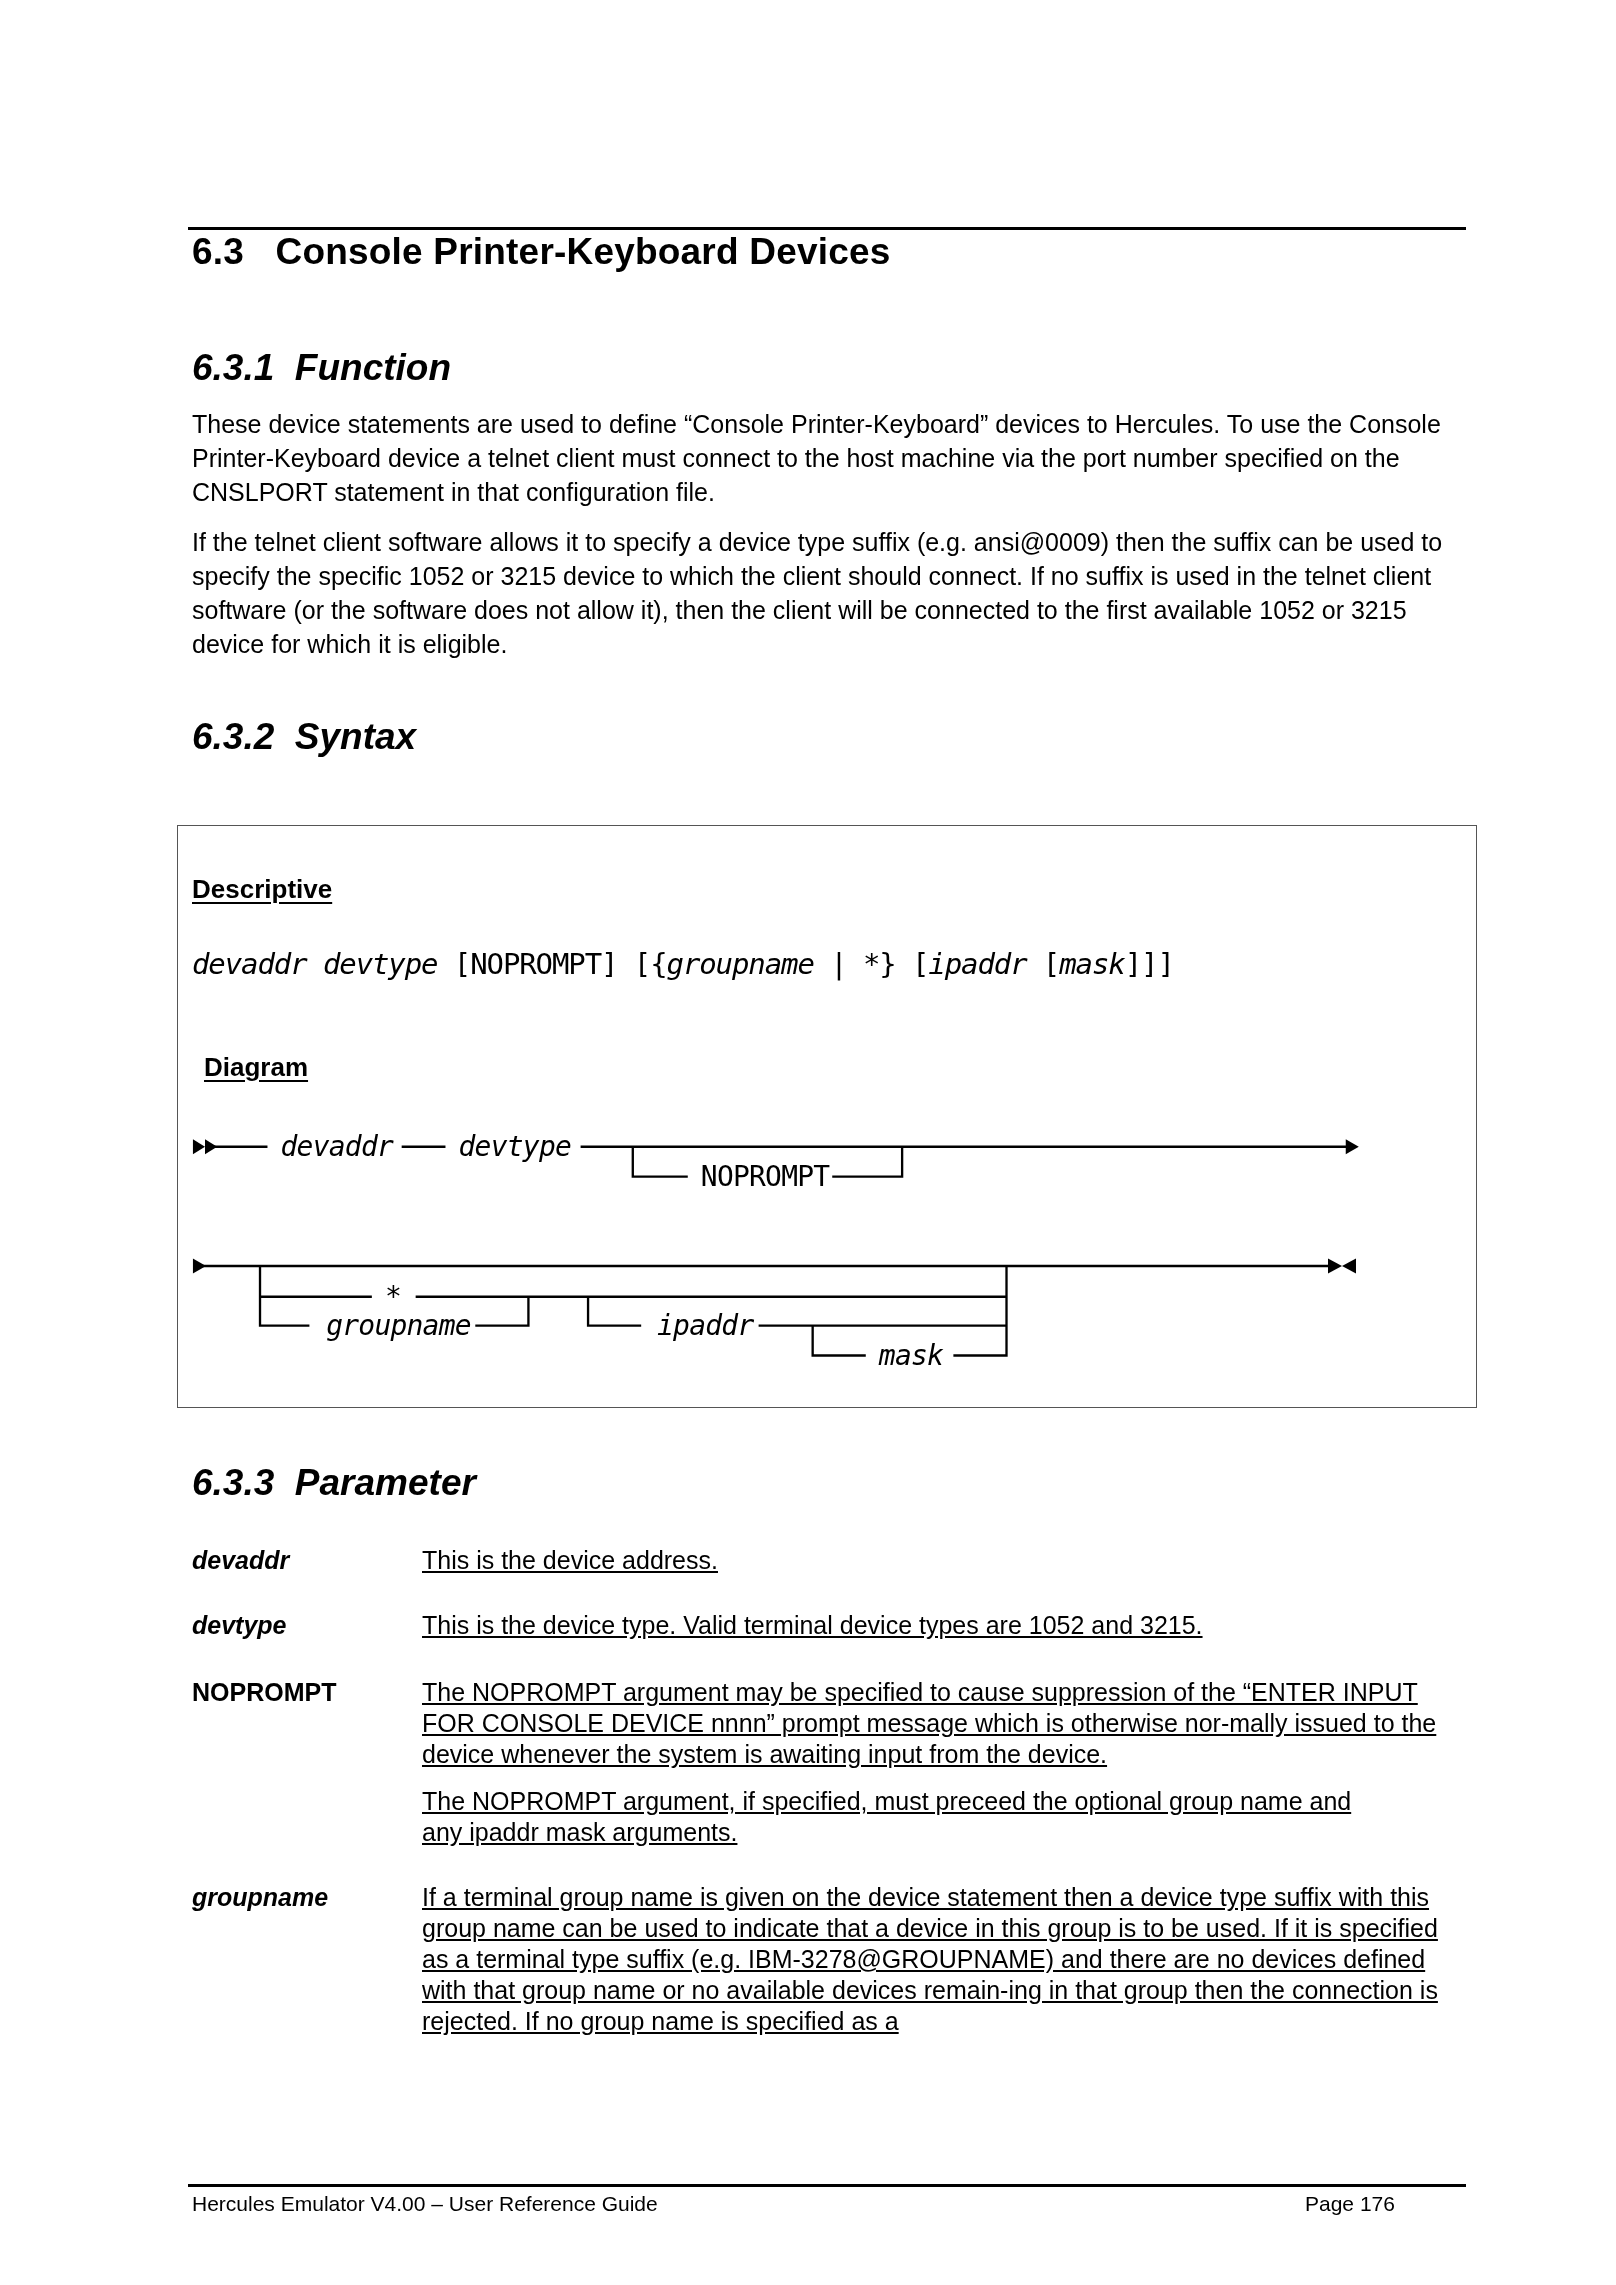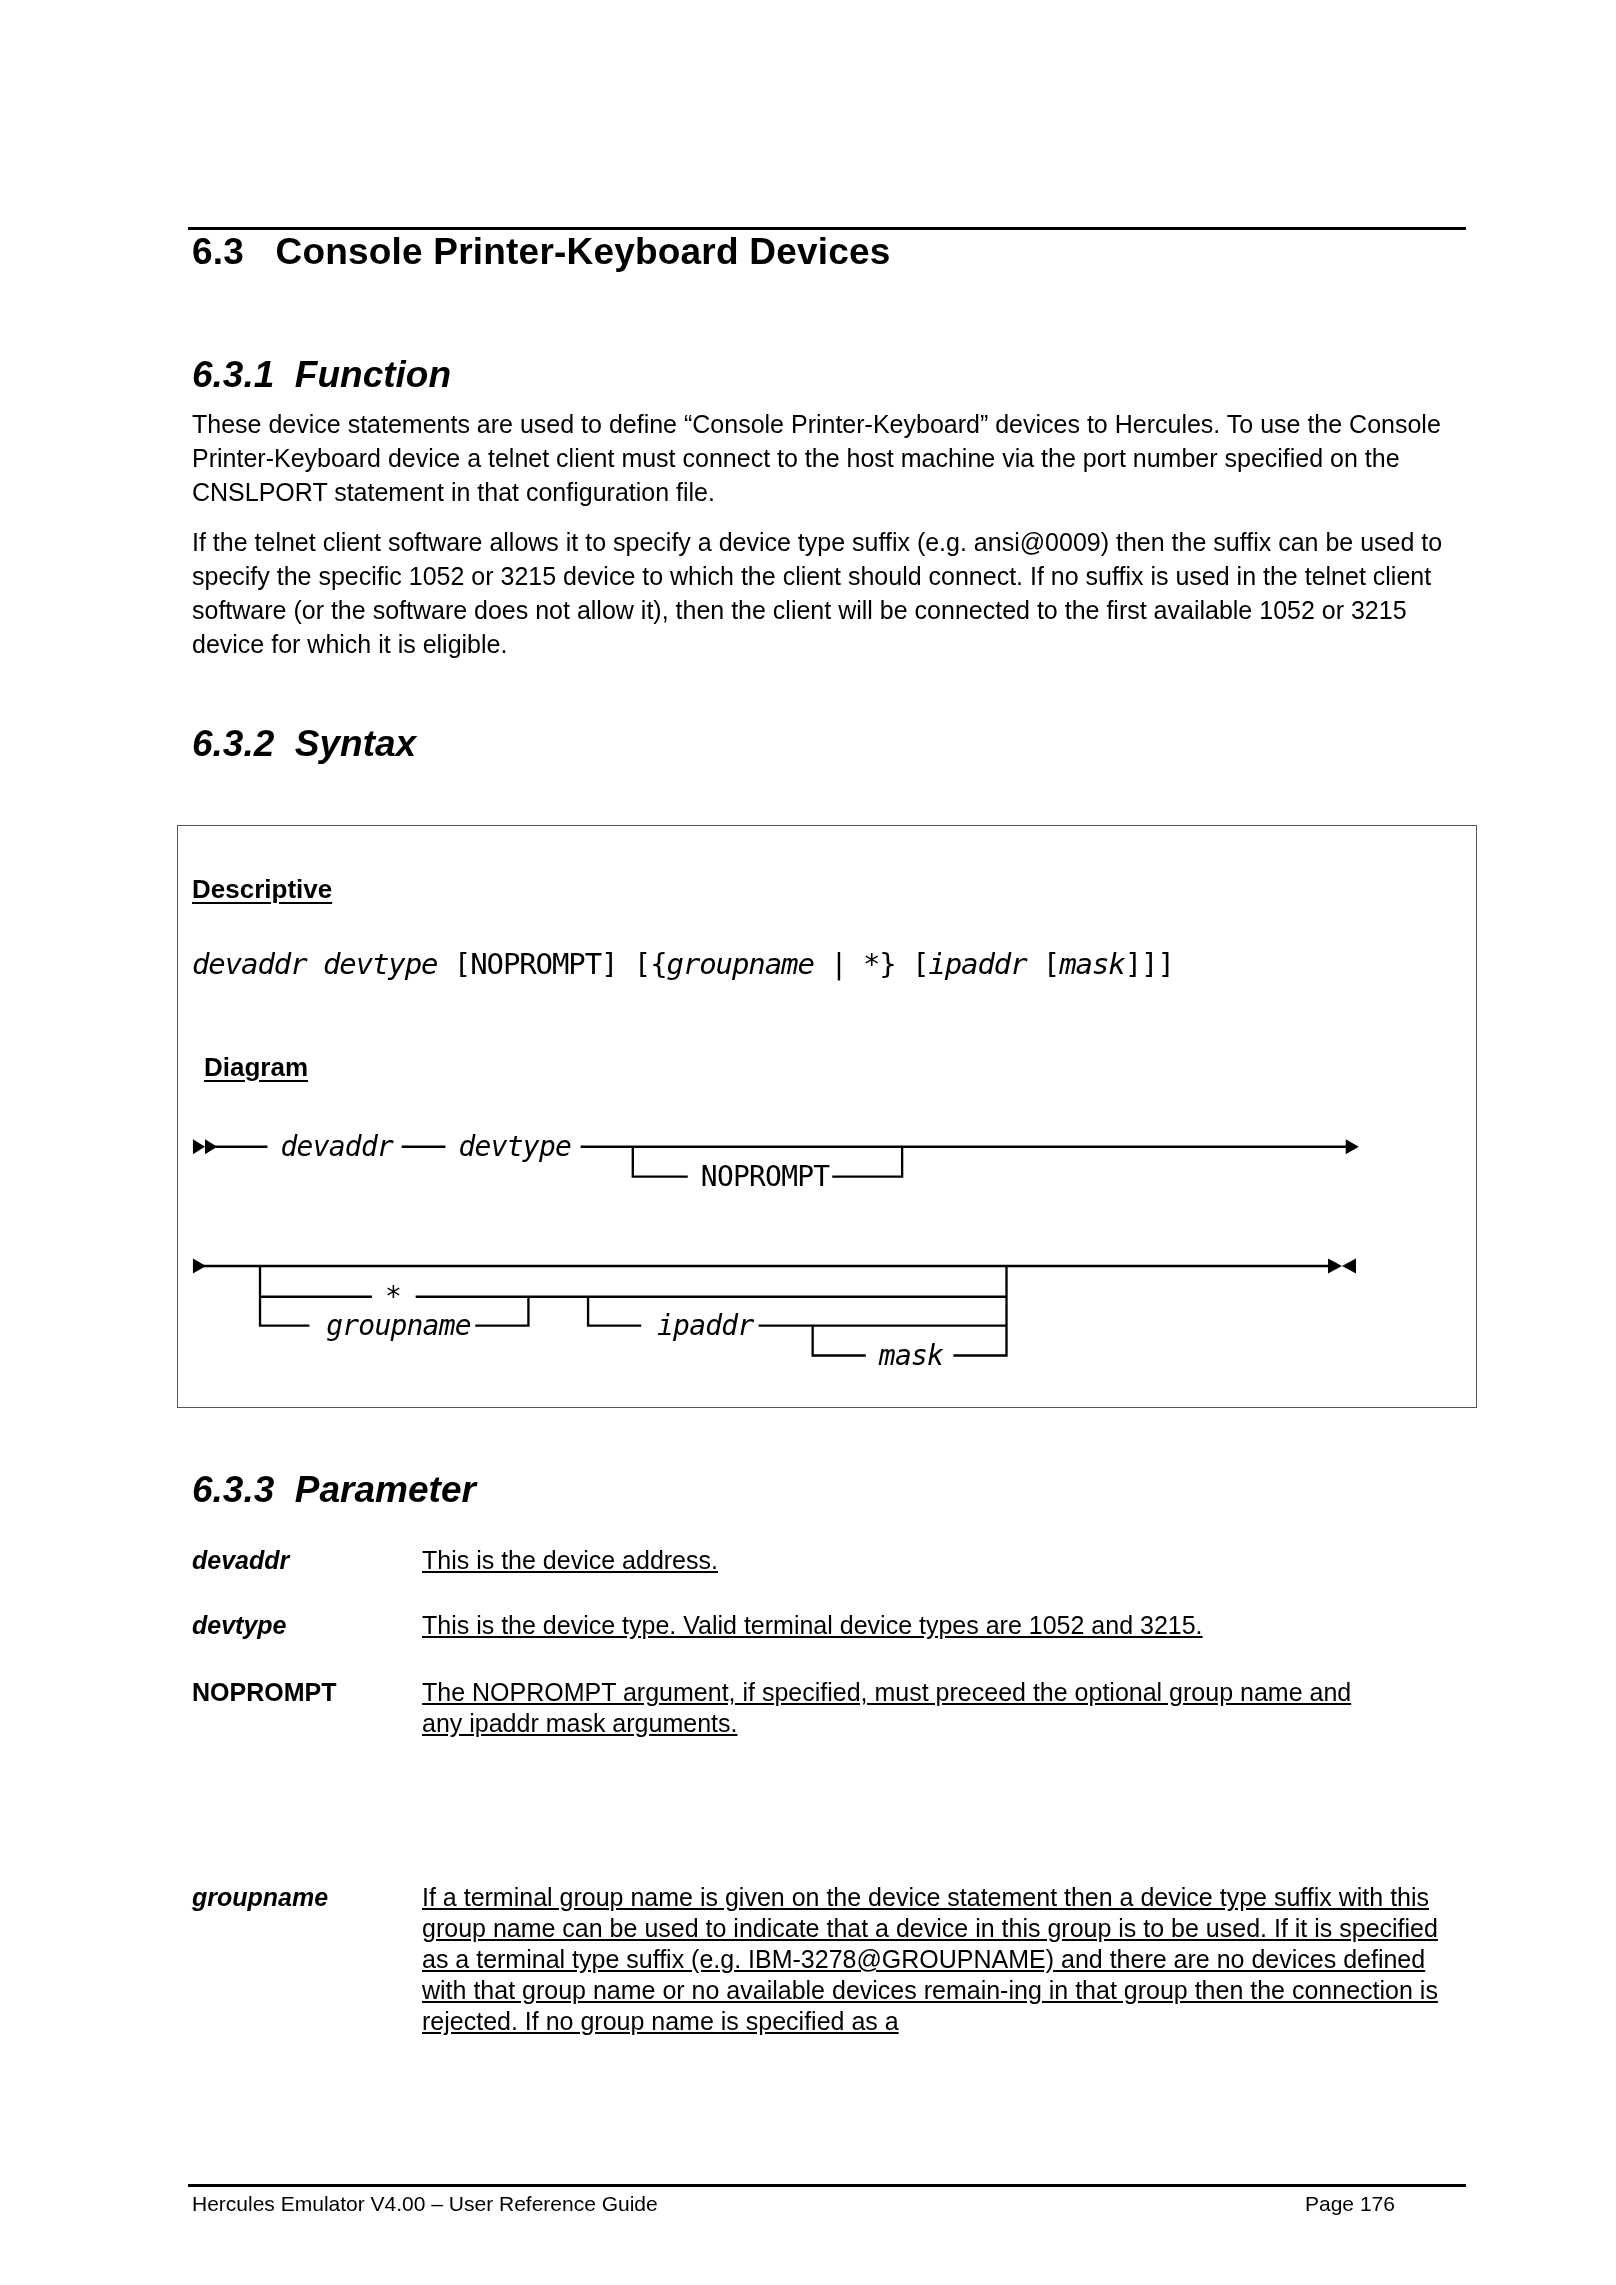--- a/index.html
+++ b/index.html
@@ -1,21 +1,21 @@
 <!DOCTYPE html>
 <html style="font-size:15px"><head>
 <meta charset="utf-8">
 <style>
   html, body { margin: 0; padding: 0; background: #ffffff; }
   body { width: 1616px; height: 2286px; position: relative; overflow: hidden;
          font-family: "Liberation Sans", sans-serif; color: #000; }
   .abs { position: absolute; }
   .rule-top { left: 188px; top: 227px; width: 1278px; height: 2.8px; background: #000; }
   .h1 { left: 192px; top: 231px; font-size: 37px; font-weight: bold; white-space: pre; letter-spacing: 0.2px; }
-  .h2 { left: 192px; font-size: 37px; font-weight: bold; font-style: italic; white-space: pre; margin-top: 7px; }
+  .h2 { left: 192px; font-size: 37px; font-weight: bold; font-style: italic; white-space: pre; }
   .para { left: 192px; width: 1277px; font-size: 25px; line-height: 34px; }
   .para p { margin: 0 0 16px 0; }
   .syntax-box { left: 177px; top: 825px; width: 1300px; height: 583px;
                 border: 1.9px solid #555; box-sizing: border-box; }
   .sub-label { font-size: 26px; font-weight: bold; text-decoration: underline; text-underline-offset: 3.7px; }
   .descriptive { left: 192px; top: 947px; font-family: "DejaVu Sans Mono", monospace; font-size: 29px; white-space: pre; letter-spacing: -1.1px; }
   .descriptive .it { font-style: italic; }
   svg.diagram { position: absolute; left: 0; top: 0; }
   .dtext { font-family: "DejaVu Sans Mono", monospace; font-size: 30px; letter-spacing: -0.8px; }
   .dtext.it { font-style: italic; }
@@ -96,20 +96,21 @@
   <p>This is the device address.</p>
 </div>
 
 <div class="abs param-term" style="top:1611px;">devtype</div>
 <div class="abs param-desc" style="top:1610px;">
   <p>This is the device type. Valid terminal device types are 1052 and 3215.</p>
 </div>
 
 <div class="abs param-term upright" style="top:1678px;">NOPROMPT</div>
 <div class="abs param-desc" style="top:1677px; width:1035px;">
+  <p>The NOPROMPT argument may be specified to cause suppression of the “ENTER INPUT FOR CONSOLE DEVICE nnnn” prompt message which is otherwise nor-mally issued to the device whenever the system is awaiting input from the device.</p>
   <p style="width:960px;">The NOPROMPT argument, if specified, must preceed the optional group name and any ipaddr mask arguments.</p>
 </div>
 
 <div class="abs param-term" style="top:1883px;">groupname</div>
 <div class="abs param-desc" style="top:1882px; width:1025px;">
   <p>If a terminal group name is given on the device statement then a device type suffix with this group name can be used to indicate that a device in this group is to be used. If it is specified as a terminal type suffix (e.g. IBM-3278@GROUPNAME) and there are no devices defined with that group name or no available devices remain-ing in that group then the connection is rejected. If no group name is specified as a</p>
 </div>
 
 <div class="abs rule-foot"></div>
 <div class="abs foot-left">Hercules Emulator V4.00 – User Reference Guide</div>

